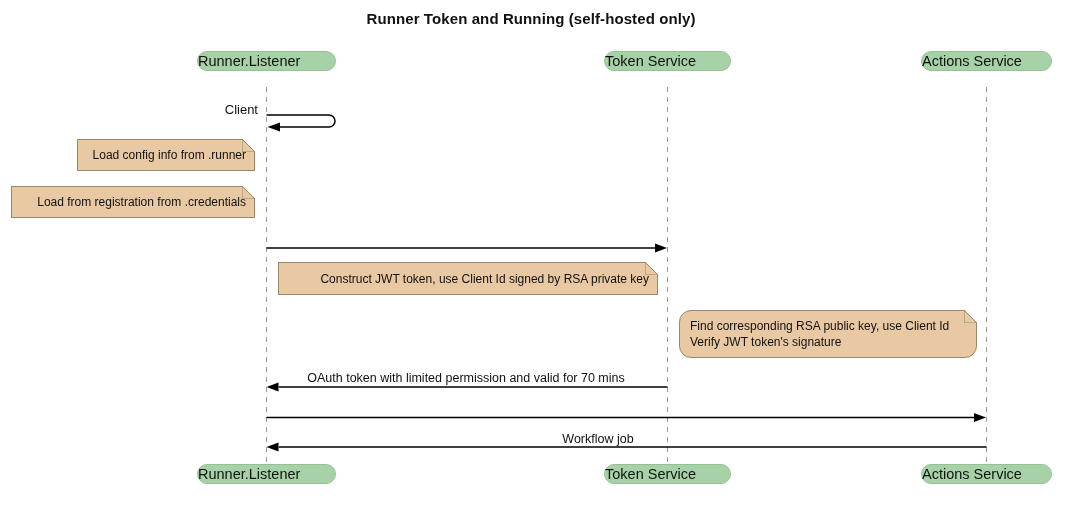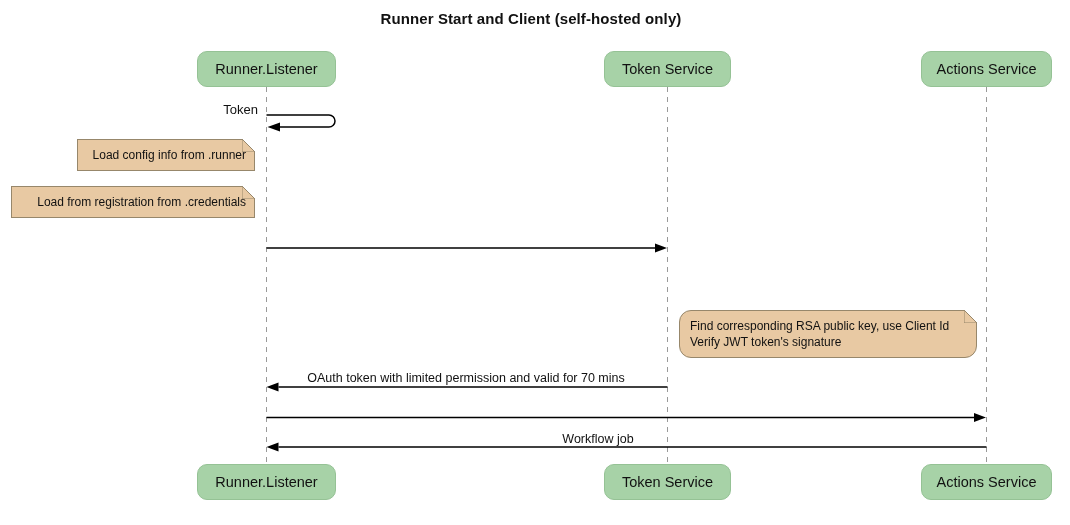--- a/index.html
+++ b/index.html
@@ -17,28 +17,28 @@
     top: 10px;
     left: 0;
     width: 1062px;
     text-align: center;
     font-size: 15px;
     font-weight: bold;
     letter-spacing: 0.1px;
   }
   .participant {
     position: absolute;
-    height: 36px;
+    height: 20px;
     background: var(--participant-fill, #a7d2a7);
     border: 1px solid var(--participant-border, #95c295);
     border-radius: 10px;
     box-sizing: border-box;
     display: flex;
     align-items: center;
-    justify-content: center;
+    justify-content: flex-start;
     font-size: 14.5px;
     white-space: nowrap;
   }
   .overlay {
     position: absolute;
     top: 0; left: 0;
     pointer-events: none;
   }
   .lifeline {
     stroke: var(--lifeline, #999999);
@@ -93,21 +93,21 @@
     right: -1px;
     width: 13px;
     height: 13px;
   }
 </style>
 </head>
 <body>
 
 <div class="canvas">
 
-  <div class="diagram-title">Runner Start and Client (self-hosted only)</div>
+  <div class="diagram-title">Runner Token and Running (self-hosted only)</div>
 
   <svg class="overlay" width="1070" height="525" viewBox="0 0 1070 525">
     <line class="lifeline" x1="266.5" y1="87" x2="266.5" y2="464"></line>
     <line class="lifeline" x1="667.5" y1="87" x2="667.5" y2="464"></line>
     <line class="lifeline" x1="986.5" y1="87" x2="986.5" y2="464"></line>
 
     <path class="msgline" d="M266.5,115 H329 A6,6 0 0 1 329,127 H280"></path>
     <polygon class="arrowhead" points="267.5,127 280,122.5 280,131.5"></polygon>
 
     <line class="msgline" x1="266.5" y1="248" x2="656" y2="248"></line>
@@ -126,38 +126,45 @@
   <div class="participant" style="left:197px; top:51px; width:139px;">
     <span>Runner.Listener</span>
   </div>
   <div class="participant" style="left:604px; top:51px; width:127px;">
     <span>Token Service</span>
   </div>
   <div class="participant" style="left:921px; top:51px; width:131px;">
     <span>Actions Service</span>
   </div>
 
-  <div class="start-label" style="left:180px; top:103px; width:78px;">Token</div>
+  <div class="start-label" style="left:180px; top:103px; width:78px;">Client</div>
 
   <div class="note" style="left:77px; top:139px; width:178px; height:32px;">
     <span>Load config info from .runner</span>
     <svg class="note-fold" viewBox="0 0 13 13">
       <polygon points="0,0 13,0 13,13" fill="#ffffff"></polygon>
       <polygon points="0,0 0,13 13,13" fill="var(--note-fill, #e8c9a3)" stroke="var(--note-border, #97876b)" stroke-width="1"></polygon>
     </svg>
   </div>
   <div class="note" style="left:11px; top:186px; width:244px; height:32px;">
     <span>Load from registration from .credentials</span>
     <svg class="note-fold" viewBox="0 0 13 13">
       <polygon points="0,0 13,0 13,13" fill="#ffffff"></polygon>
       <polygon points="0,0 0,13 13,13" fill="var(--note-fill, #e8c9a3)" stroke="var(--note-border, #97876b)" stroke-width="1"></polygon>
     </svg>
   </div>
 
 
+  <div class="note" style="left:278px; top:262px; width:380px; height:33px;">
+    <span>Construct JWT token, use Client Id signed by RSA private key</span>
+    <svg class="note-fold" viewBox="0 0 13 13">
+      <polygon points="0,0 13,0 13,13" fill="#ffffff"></polygon>
+      <polygon points="0,0 0,13 13,13" fill="var(--note-fill, #e8c9a3)" stroke="var(--note-border, #97876b)" stroke-width="1"></polygon>
+    </svg>
+  </div>
 
   <div class="note align-left" style="left:679px; top:310px; width:298px; height:48px;border-radius:12px;">
     <div class="note-line">Find corresponding RSA public key, use Client Id</div>
     <div class="note-line">Verify JWT token's signature</div>
     <svg class="note-fold" viewBox="0 0 13 13">
       <polygon points="0,0 13,0 13,13" fill="#ffffff"></polygon>
       <polygon points="0,0 0,13 13,13" fill="var(--note-fill, #e8c9a3)" stroke="var(--note-border, #97876b)" stroke-width="1"></polygon>
     </svg>
   </div>
 

